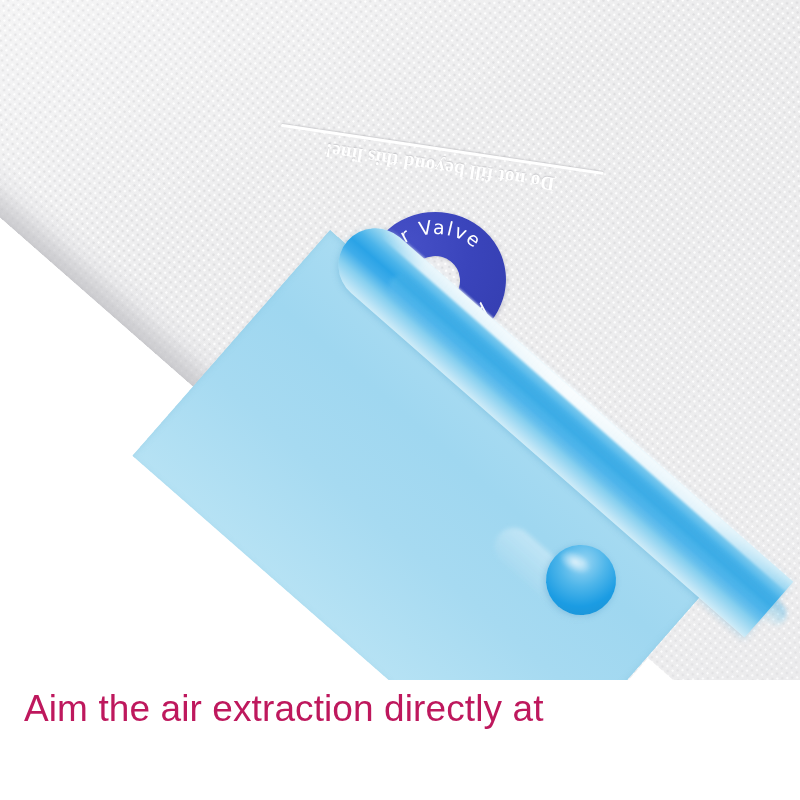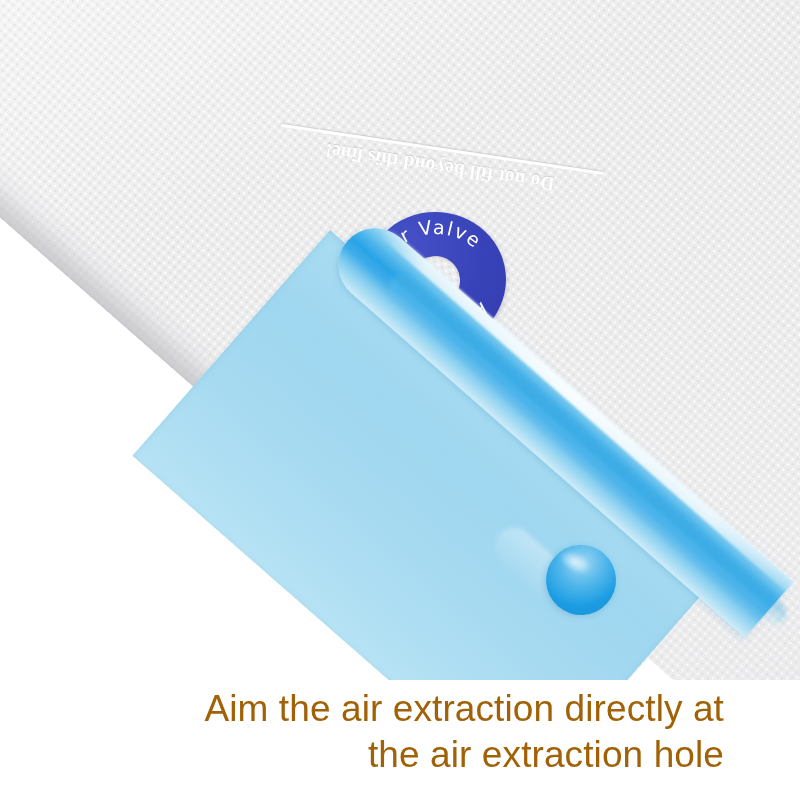--- a/index.html
+++ b/index.html
@@ -316,27 +316,26 @@
     transform-origin: 0% 0%;
     background: #ffffff;
   }
 
   
   #caption {
     position: absolute;
     left: 24px;
     top: 686px;
     width: 700px;
-    color: #a16207;
+    color: #be185d;
     font-family: "Liberation Sans", sans-serif;
     font-size: 37px;
     line-height: 46px;
     font-weight: 400;
     letter-spacing: 0.1px;
-    text-align: right;
   }
   #caption .line { display: block; white-space: nowrap; }
 </style>
 </head>
 <body>
 
 <div id="stage">
 
   <div id="photo">
 
@@ -375,16 +374,15 @@
       <div class="zip-cap"></div>
       <div class="zip-cap-gloss"></div>
     </div>
 
     <div class="photo-mask-bottom"></div>
     <div class="photo-mask-right"></div>
   </div>
 
   <div id="caption">
     <span class="line">Aim the air extraction directly at</span>
-    <span class="line">the air extraction hole</span>
   </div>
 
 </div>
 
 </body></html>

